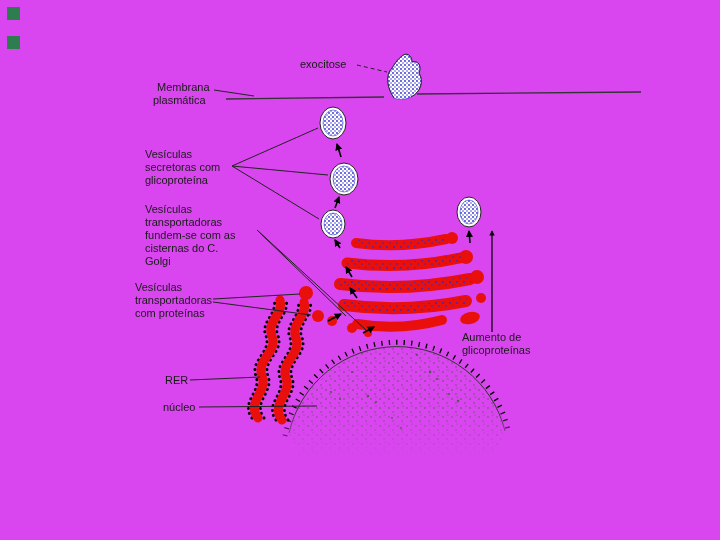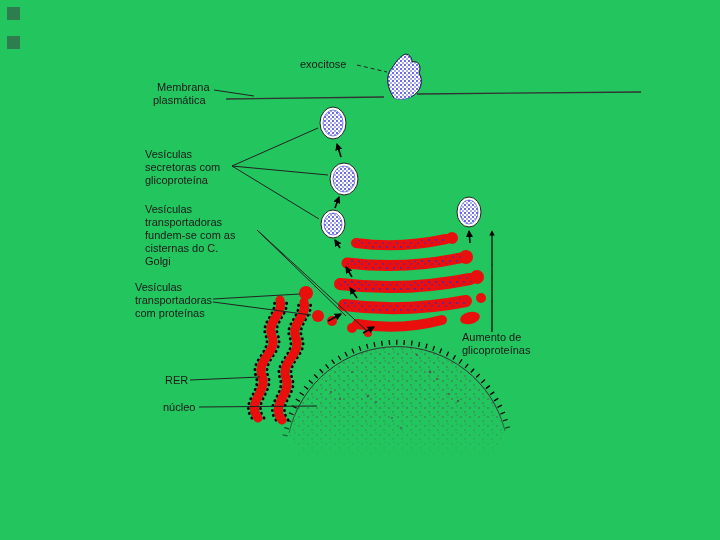--- a/index.html
+++ b/index.html
@@ -3,21 +3,21 @@
 <meta charset="utf-8">
 <style>
   :root{
     --red:#e80f0c;
     --blue:#2a2ad0;
     --green:#2e7d4f;
     --ink:#1a1a1a;
   }
   html,body{margin:0;padding:0;background:#fff;}
   body{width:720px;height:540px;overflow:hidden;font-family:"Liberation Sans",sans-serif;}
-  .page{position:relative;width:720px;height:540px;background:#22c55e;}
+  .page{position:relative;width:720px;height:540px;background:#d946ef;}
   .sq{position:absolute;width:13px;height:13px;background:var(--green);}
   .sq1{left:7px;top:7px;}
   .sq2{left:7px;top:36px;}
   svg{position:absolute;left:0;top:0;}
   .lbl{font-size:11px;fill:var(--ink);}
   .ptr{stroke:#222;stroke-width:1;fill:none;}
   .ptr-dash{stroke:#222;stroke-width:1;fill:none;stroke-dasharray:4 3;}
   .membrane{stroke:#333;stroke-width:1.3;fill:none;}
   .red-s{stroke:var(--red);fill:none;stroke-linecap:round;}
   .red-f{fill:var(--red);stroke:none;}

